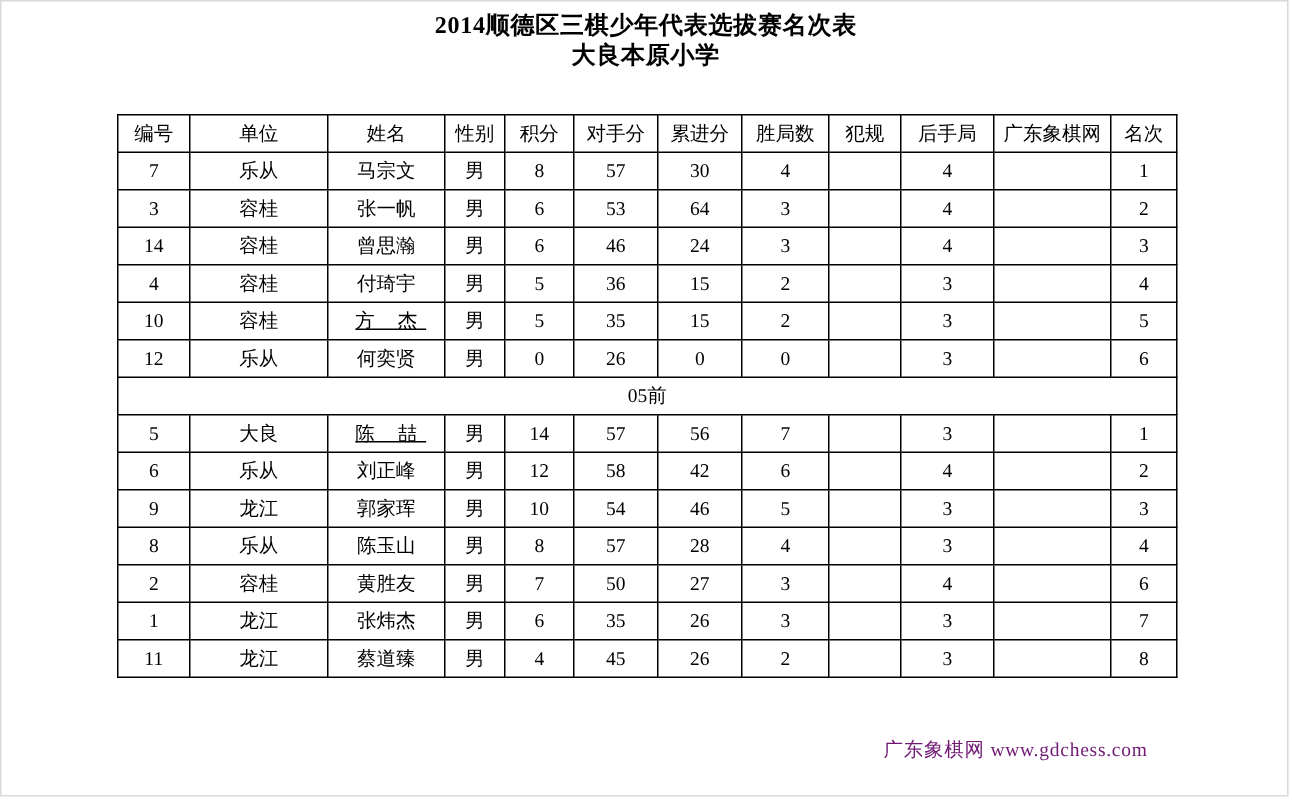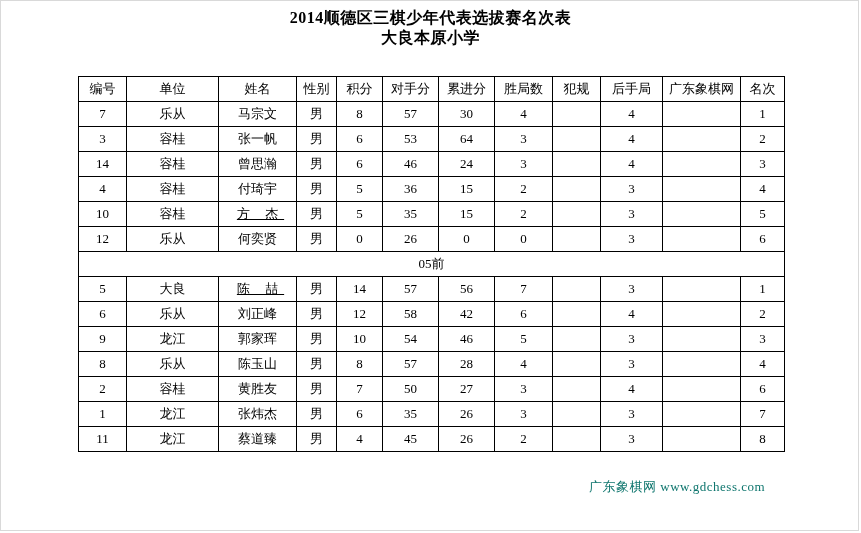--- a/index.html
+++ b/index.html
@@ -82,23 +82,23 @@
     letter-spacing: 0px;
   }
   td.name-spaced {
     letter-spacing: 6px;
     text-indent: 6px;
     text-decoration: underline;
   }
   .watermark {
     position: absolute;
     left: 589px;
-    top: 478px;
+    top: 491px;
     font-size: 13px;
-    color: #0f766e;
+    color: #701a75;
     font-family: "Liberation Serif", "DejaVu Serif", serif;
     letter-spacing: 0.5px;
     white-space: nowrap;
   }
 </style>
 </head>
 <body>
 
 <div class="page-border"></div>
 

